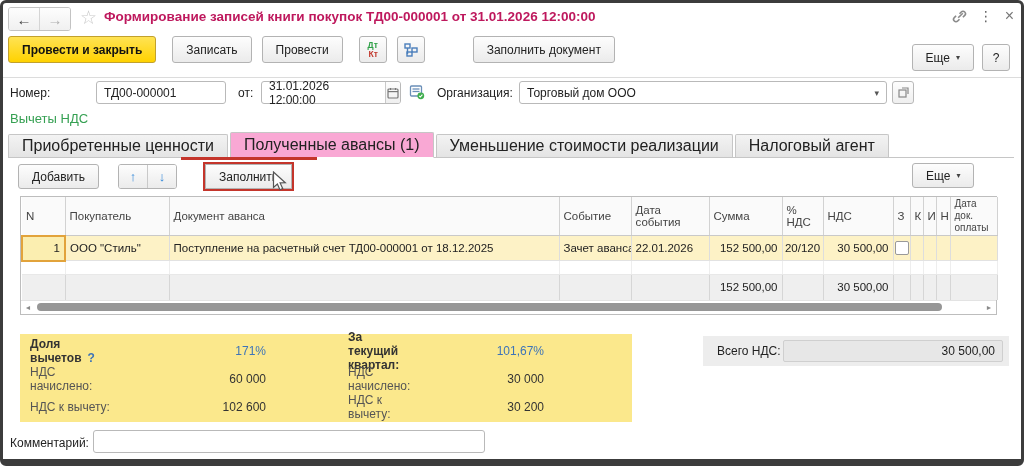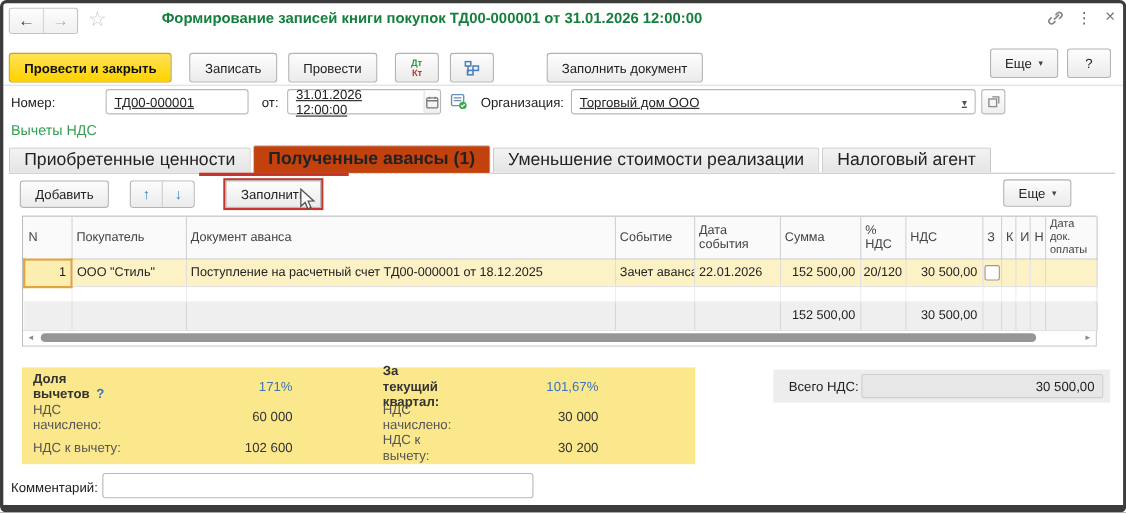--- a/index.html
+++ b/index.html
@@ -9,54 +9,54 @@
          border-radius:6px;pointer-events:none;z-index:70;}
 
   
   .titlebar{position:absolute;left:0;top:0;width:100%;height:36px;}
   .navgroup{position:absolute;left:8px;top:7px;display:flex;border:1px solid #c3c3c3;border-radius:3px;overflow:hidden;background:#fff;}
   .navbtn{width:30px;height:22px;display:flex;align-items:center;justify-content:center;font-size:15px;background:linear-gradient(#fdfdfd,#f0f0f0);}
   .navbtn+.navbtn{border-left:1px solid #d5d5d5;}
   .navbtn.fwd{color:#b0b0b0;}
   .navbtn.back{color:#444;}
   .star{position:absolute;left:80px;top:6px;font-size:19px;color:#c9c9c9;}
-  .wtitle{position:absolute;left:104px;top:9px;font-size:13.5px;font-weight:bold;color:#15803d;white-space:nowrap;margin-left:43px;}
+  .wtitle{position:absolute;left:104px;top:9px;font-size:13.5px;font-weight:bold;color:#be185d;white-space:nowrap;}
   .tb-right{position:absolute;right:10px;top:7px;display:flex;align-items:center;gap:12px;color:#777;}
   .dots{font-size:14px;color:#666;}
   .closex{font-size:16px;color:#777;}
 
   
   .btn{display:inline-flex;align-items:center;justify-content:center;height:27px;padding:0 13px;
        background:linear-gradient(#fdfdfd,#ebebeb);border:1px solid #b3b3b3;border-radius:3px;
        font-size:12px;color:#222;box-sizing:border-box;white-space:nowrap;}
   .btn-primary{background:linear-gradient(#ffe354,#ffd200);border-color:#c2a12c;font-weight:bold;color:#111;}
-  .iconbtn{width:40px;padding:0;}
+  .iconbtn{width:28px;padding:0;}
   .caret{font-size:8px;margin-left:6px;color:#444;}
-  .toolbar{position:absolute;left:8px;top:48px;display:flex;align-items:center;}
+  .toolbar{position:absolute;left:8px;top:36px;display:flex;align-items:center;}
   .toolbar .gap-s{width:10px;}.toolbar .gap-m{width:16px;}
   .dtkt{display:flex;flex-direction:column;line-height:9px;font-size:8.5px;font-weight:bold;}
   .dtkt .dt{color:#2da046;align-self:flex-start;}
   .dtkt .kt{color:#c23a2f;align-self:flex-end;}
   .tb-right2{position:absolute;right:14px;top:44px;display:flex;gap:8px;}
   .sep-line{position:absolute;left:0;top:77px;width:100%;height:1px;background:#dcdcdc;}
 
   
   .lbl{position:absolute;font-size:12px;color:#222;}
   .input{position:absolute;height:23px;border:1px solid #b9b9b9;border-radius:3px;background:#fff;
-         display:flex;align-items:center;padding:0 7px;font-size:12px;box-sizing:border-box;text-decoration:underline;}
+         display:flex;align-items:center;padding:0 7px;font-size:12px;box-sizing:border-box;}
   .fld-caret{margin-left:auto;font-size:9px;color:#555;}
   .calseg{margin-left:auto;margin-right:-7px;width:22px;height:21px;border-left:1px solid #c9c9c9;
           display:flex;align-items:center;justify-content:center;background:linear-gradient(#fdfdfd,#efefef);border-radius:0 2px 2px 0;}
 
   
   .section-title{position:absolute;left:10px;top:111px;font-size:13px;color:#35a052;}
   .tabstrip{position:absolute;left:8px;top:131px;right:10px;height:26px;display:flex;align-items:flex-end;border-bottom:1px solid #c6c6c6;}
   .tab{height:23px;padding:0 13px;margin-right:2px;display:flex;align-items:center;font-size:16px;color:#222;
        background:linear-gradient(#f3f3f3,#e4e4e4);border:1px solid #c6c6c6;border-bottom:none;border-radius:2px 2px 0 0;box-sizing:border-box;}
-  .tab.active{background:#c2410c;height:26px;margin-bottom:-1px;border-bottom:1px solid #fff;z-index:2;font-weight:bold;}
+  .tab.active{background:#f9a8d4;height:26px;margin-bottom:-1px;border-bottom:1px solid #fff;z-index:2;}
   .annot-underline{position:absolute;left:181px;top:157px;width:136px;height:3px;background:#c4352b;z-index:6;}
 
   
   .cmdbar{position:absolute;left:18px;top:163px;display:flex;align-items:center;height:27px;}
   .btn-sm{height:25px;}
   .arrowgroup{display:flex;margin-left:19px;border:1px solid #b3b3b3;border-radius:3px;overflow:hidden;}
   .arrowbtn{width:28px;height:23px;display:flex;align-items:center;justify-content:center;
             background:linear-gradient(#fdfdfd,#ebebeb);color:#2e86d8;font-weight:bold;font-size:13px;}
   .arrowbtn+.arrowbtn{border-left:1px solid #c9c9c9;}
   .annot-box{margin-left:26px;border:2px solid #c4352b;display:inline-flex;}

